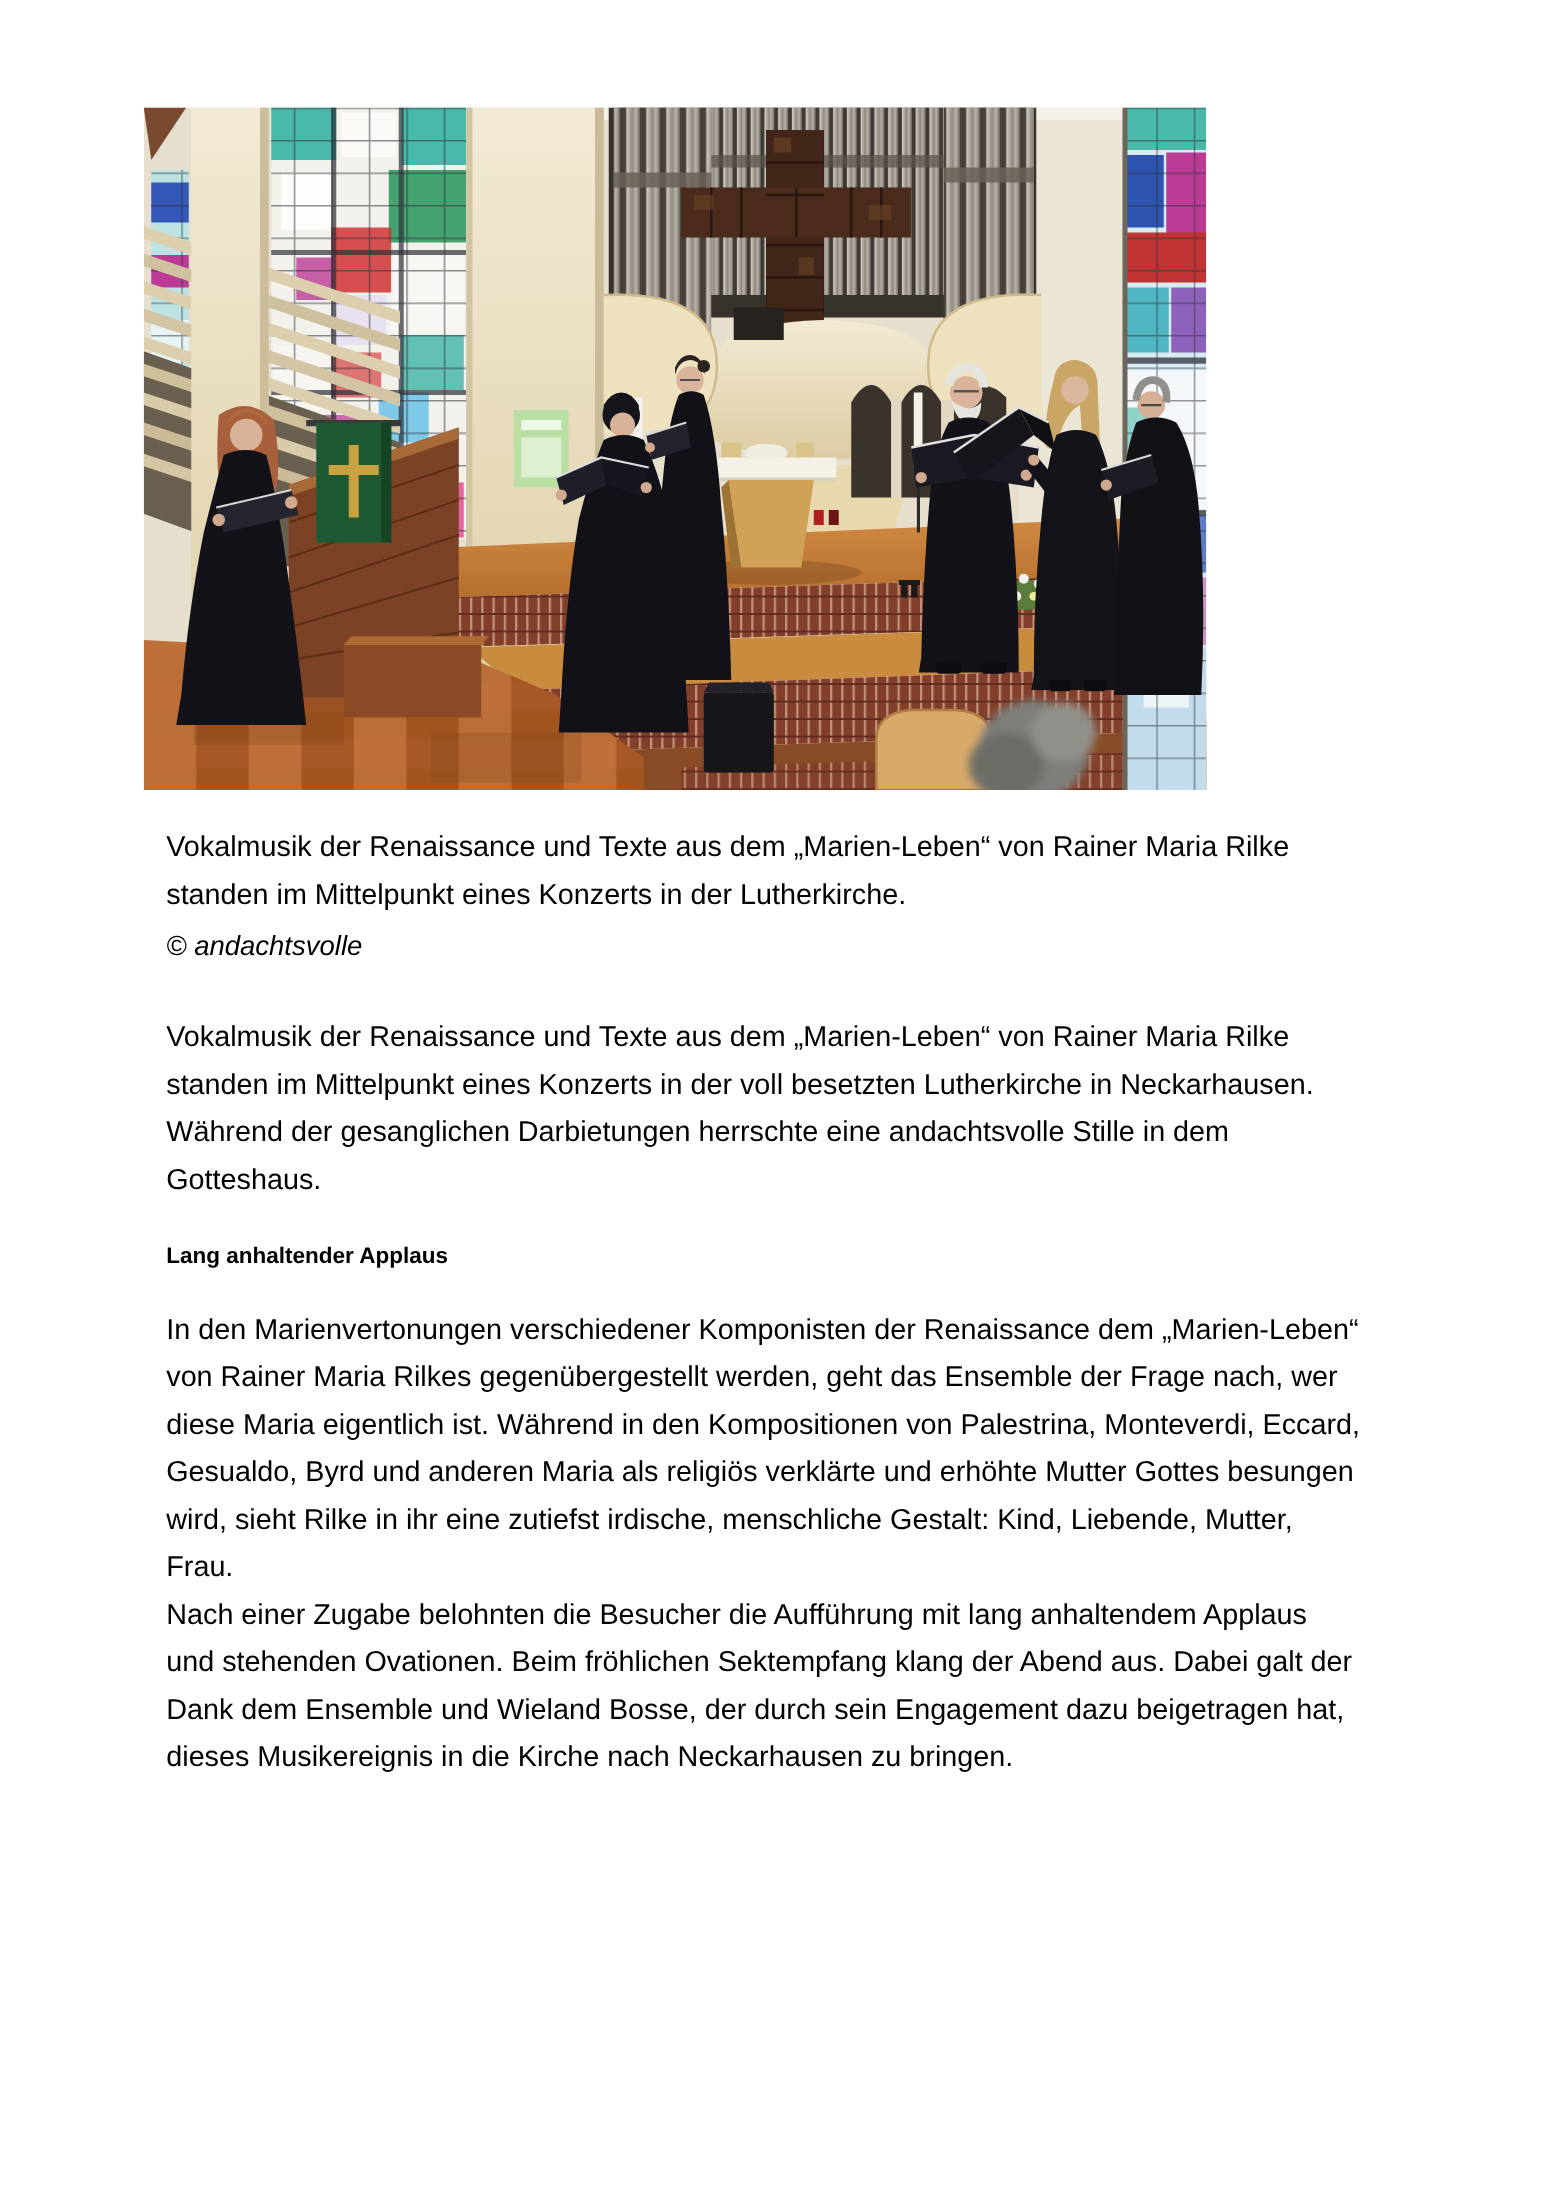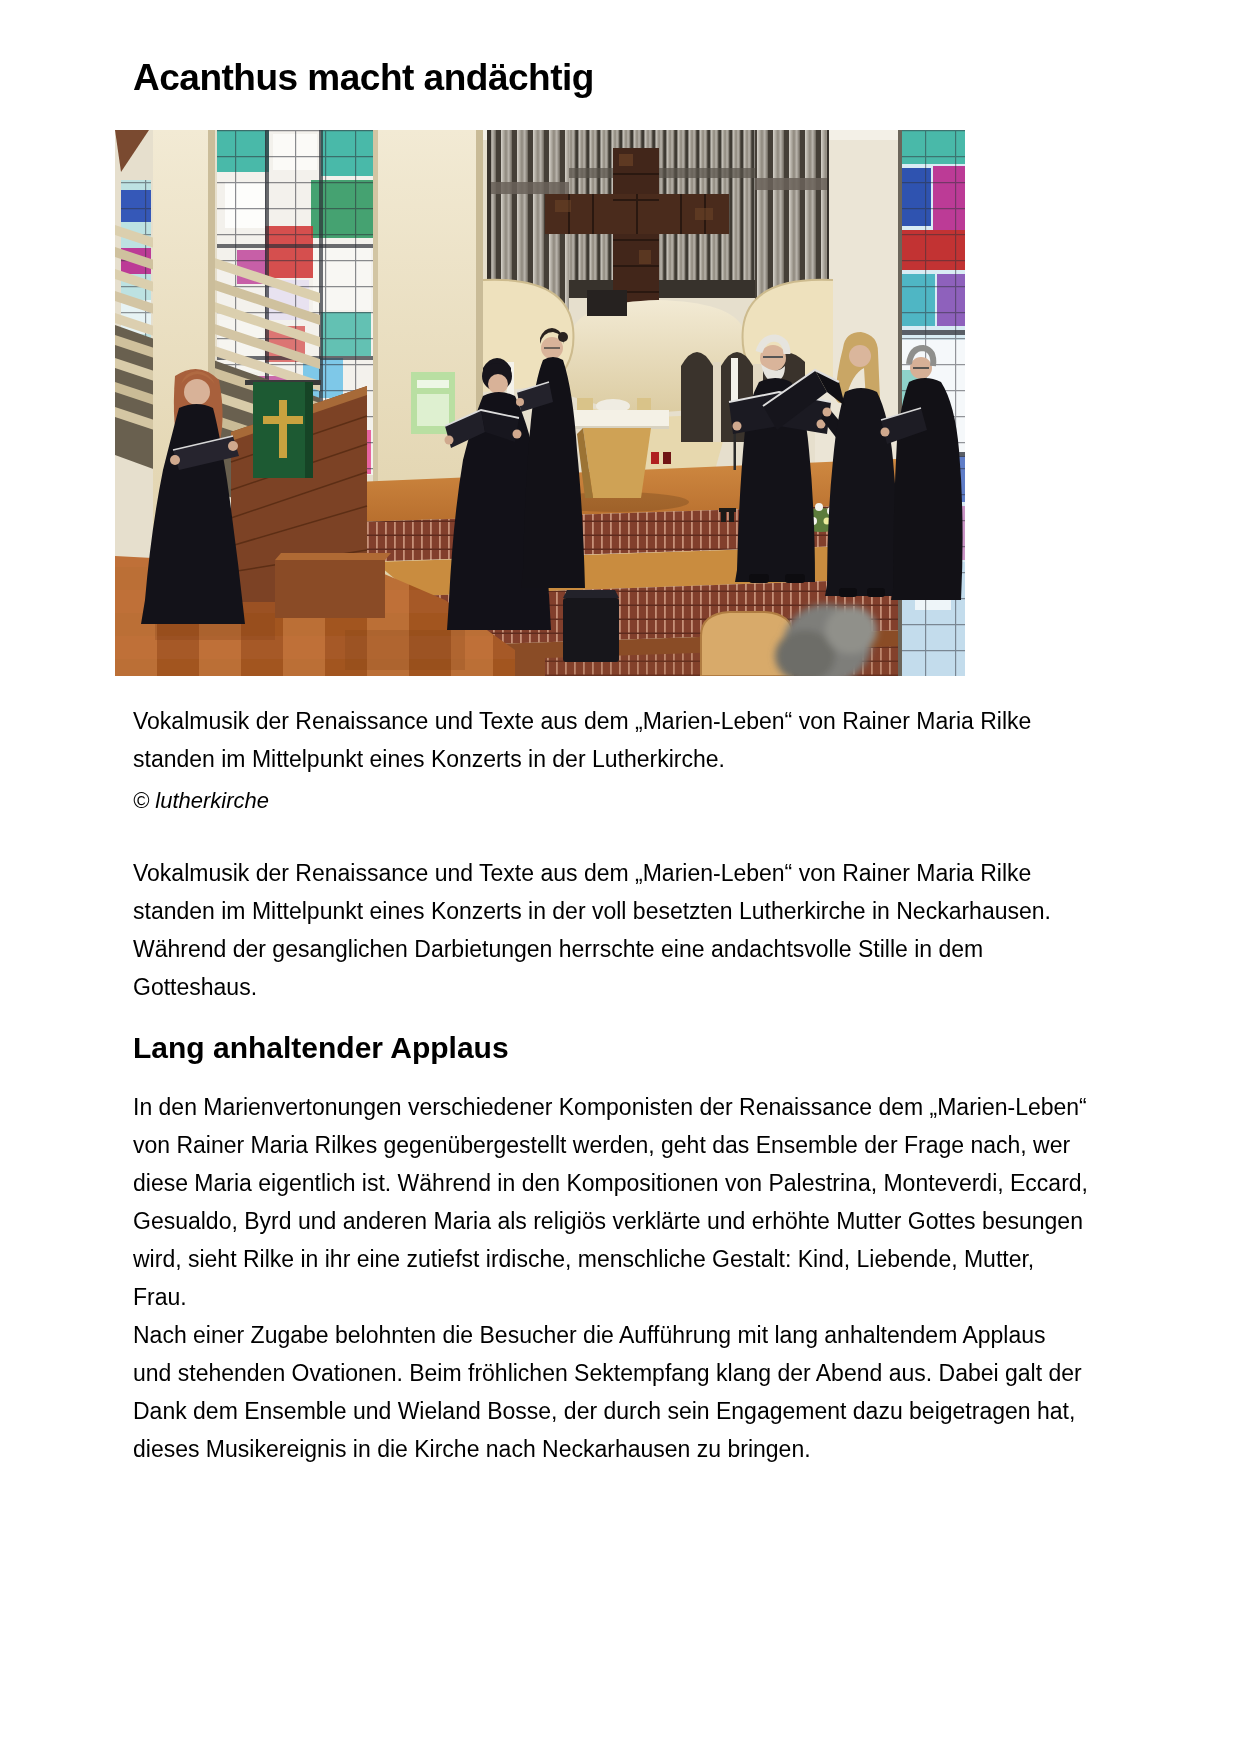--- a/index.html
+++ b/index.html
@@ -8,29 +8,28 @@
   .page{padding:56px 150px 0 133px;}
   h1[data-name="page-title"]{font-size:37px;line-height:44px;margin:0 0 14px 0;font-weight:700;letter-spacing:-.5px;}
   .meta{font-size:21px;line-height:24px;margin:0 0 0 2px;}
   figure{margin:30px 0 0 -18px;width:850px;height:546px;display:block;}
   figure svg{display:block;}
   .caption{font-size:23px;line-height:38px;margin:26px 0 0 0;}
   .credit{font-size:22px;line-height:26px;font-style:italic;margin:10px 0 0 0;}
   .body-block{font-size:23px;line-height:38px;margin:0;}
   .body-block .line{display:block;}
   #intro-block{margin-top:40px;}
-  h2[data-name="section-subheading"]{font-size:30px;line-height:32px;font-weight:700;margin:26px 0 16px 0;}
+  h2[data-name="section-subheading"]{font-size:18px;line-height:32px;font-weight:700;margin:26px 0 16px 0;}
   #applaus-block{margin-top:24px;}
 </style>
 </head>
 <body>
 
 <div class="page" data-name="article-page">
 
-  <h1 data-name="page-title">Acanthus macht andächtig</h1>
 
   <figure data-name="article-photo">
     <svg width="850" height="546" viewBox="0 0 850 546" xmlns="http://www.w3.org/2000/svg">
       <defs>
         <linearGradient id="pipeG" x1="0" y1="0" x2="1" y2="0">
           <stop offset="0" stop-color="#d6d2ca"></stop>
             <stop offset="0.45" stop-color="#8e887d"></stop>
           <stop offset="0.7" stop-color="#bab5ad"></stop>
             <stop offset="1" stop-color="#6e685e"></stop>
         </linearGradient>
@@ -348,21 +347,21 @@
         <path d="M798,238 L814,238" stroke="#4a4a48" stroke-width="1.8"></path>
         <path d="M794,252 Q786,272 782,310 Q778,380 778,460 L776,470 L846,470 Q850,390 844,320 Q840,274 826,252 Q810,244 794,252 Z" fill="#121116"></path>
         <polygon points="766,290 806,278 812,300 772,314" fill="#1d1c24"></polygon>
         <path d="M766,290 L806,278" stroke="#d8d8d8" stroke-width="1.5"></path>
         <circle cx="770" cy="302" r="4.5" fill="#cfa88d"></circle>
       </g>
     </svg>
   </figure>
 
   <p class="caption" data-name="photo-caption">Vokalmusik der Renaissance und Texte aus dem „Marien-Leben“ von Rainer Maria Rilke standen im Mittelpunkt eines Konzerts in der Lutherkirche.</p>
-  <p class="credit" data-name="photo-credit">© lutherkirche</p>
+  <p class="credit" data-name="photo-credit">© andachtsvolle</p>
 
   <p class="body-block" id="intro-block" data-name="intro-paragraphs">
       <span class="line" data-name="paragraph">Vokalmusik der Renaissance und Texte aus dem „Marien-Leben“ von Rainer Maria Rilke standen im Mittelpunkt eines Konzerts in der voll besetzten Lutherkirche in Neckarhausen. Während der gesanglichen Darbietungen herrschte eine andachtsvolle Stille in dem Gotteshaus.</span>
     </p>
 
   <h2 data-name="section-subheading">Lang anhaltender Applaus</h2>
 
   <p class="body-block" id="applaus-block" data-name="applaus-paragraphs">
       <span class="line" data-name="paragraph">In den Marienvertonungen verschiedener Komponisten der Renaissance dem „Marien-Leben“ von Rainer Maria Rilkes gegenübergestellt werden, geht das Ensemble der Frage nach, wer diese Maria eigentlich ist. Während in den Kompositionen von Palestrina, Monteverdi, Eccard, Gesualdo, Byrd und anderen Maria als religiös verklärte und erhöhte Mutter Gottes besungen wird, sieht Rilke in ihr eine zutiefst irdische, menschliche Gestalt: Kind, Liebende, Mutter, Frau.</span>
       <span class="line" data-name="paragraph">Nach einer Zugabe belohnten die Besucher die Aufführung mit lang anhaltendem Applaus und stehenden Ovationen. Beim fröhlichen Sektempfang klang der Abend aus. Dabei galt der Dank dem Ensemble und Wieland Bosse, der durch sein Engagement dazu beigetragen hat, dieses Musikereignis in die Kirche nach Neckarhausen zu bringen.</span>

